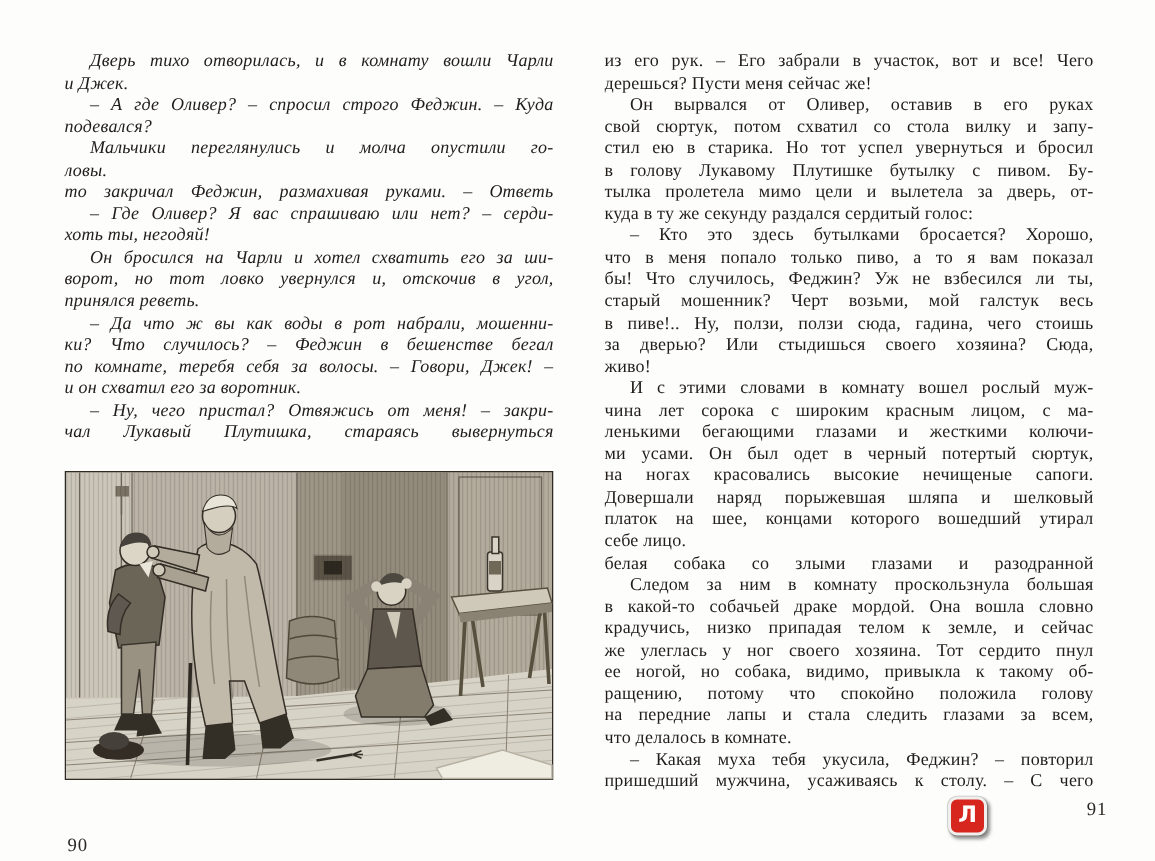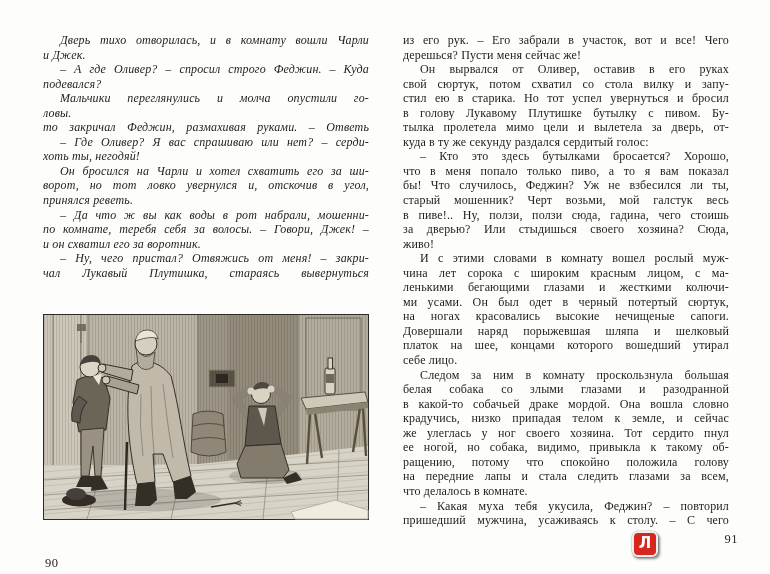--- a/index.html
+++ b/index.html
@@ -36,20 +36,21 @@
       <div class="line para-end">подевался?</div>
       <div class="line indent">Мальчики переглянулись и молча опустили го-</div>
       <div class="line para-end">ловы.</div>
       <div class="line">то закричал Феджин, размахивая руками. – Ответь</div>
       <div class="line indent">– Где Оливер? Я вас спрашиваю или нет? – серди-</div>
       <div class="line para-end">хоть ты, негодяй!</div>
       <div class="line indent">Он бросился на Чарли и хотел схватить его за ши-</div>
       <div class="line">ворот, но тот ловко увернулся и, отскочив в угол,</div>
       <div class="line para-end">принялся реветь.</div>
       <div class="line indent">– Да что ж вы как воды в рот набрали, мошенни-</div>
+      <div class="line">ки? Что случилось? – Феджин в бешенстве бегал</div>
       <div class="line">по комнате, теребя себя за волосы. – Говори, Джек! –</div>
       <div class="line para-end">и он схватил его за воротник.</div>
       <div class="line indent">– Ну, чего пристал? Отвяжись от меня! – закри-</div>
       <div class="line">чал Лукавый Плутишка, стараясь вывернуться</div>
     </div>
 
   <div class="illustration">
     <svg width="326" height="206" viewBox="0 0 326 206">
       <defs>
         <pattern id="hv" width="3" height="6" patternUnits="userSpaceOnUse">
@@ -173,22 +174,22 @@
       <div class="line">за дверью? Или стыдишься своего хозяина? Сюда,</div>
       <div class="line para-end">живо!</div>
       <div class="line indent">И с этими словами в комнату вошел рослый муж-</div>
       <div class="line">чина лет сорока с широким красным лицом, с ма-</div>
       <div class="line">ленькими бегающими глазами и жесткими колючи-</div>
       <div class="line">ми усами. Он был одет в черный потертый сюртук,</div>
       <div class="line">на ногах красовались высокие нечищеные сапоги.</div>
       <div class="line">Довершали наряд порыжевшая шляпа и шелковый</div>
       <div class="line">платок на шее, концами которого вошедший утирал</div>
       <div class="line para-end">себе лицо.</div>
+      <div class="line">белая собака со злыми глазами и разодранной</div>
       <div class="line indent">Следом за ним в комнату проскользнула большая</div>
-      <div class="line">белая собака со злыми глазами и разодранной</div>
       <div class="line">в какой-то собачьей драке мордой. Она вошла словно</div>
       <div class="line">крадучись, низко припадая телом к земле, и сейчас</div>
       <div class="line">же улеглась у ног своего хозяина. Тот сердито пнул</div>
       <div class="line">ее ногой, но собака, видимо, привыкла к такому об-</div>
       <div class="line">ращению, потому что спокойно положила голову</div>
       <div class="line">на передние лапы и стала следить глазами за всем,</div>
       <div class="line para-end">что делалось в комнате.</div>
       <div class="line indent">– Какая муха тебя укусила, Феджин? – повторил</div>
       <div class="line">пришедший мужчина, усаживаясь к столу. – С чего</div>
     </div>

